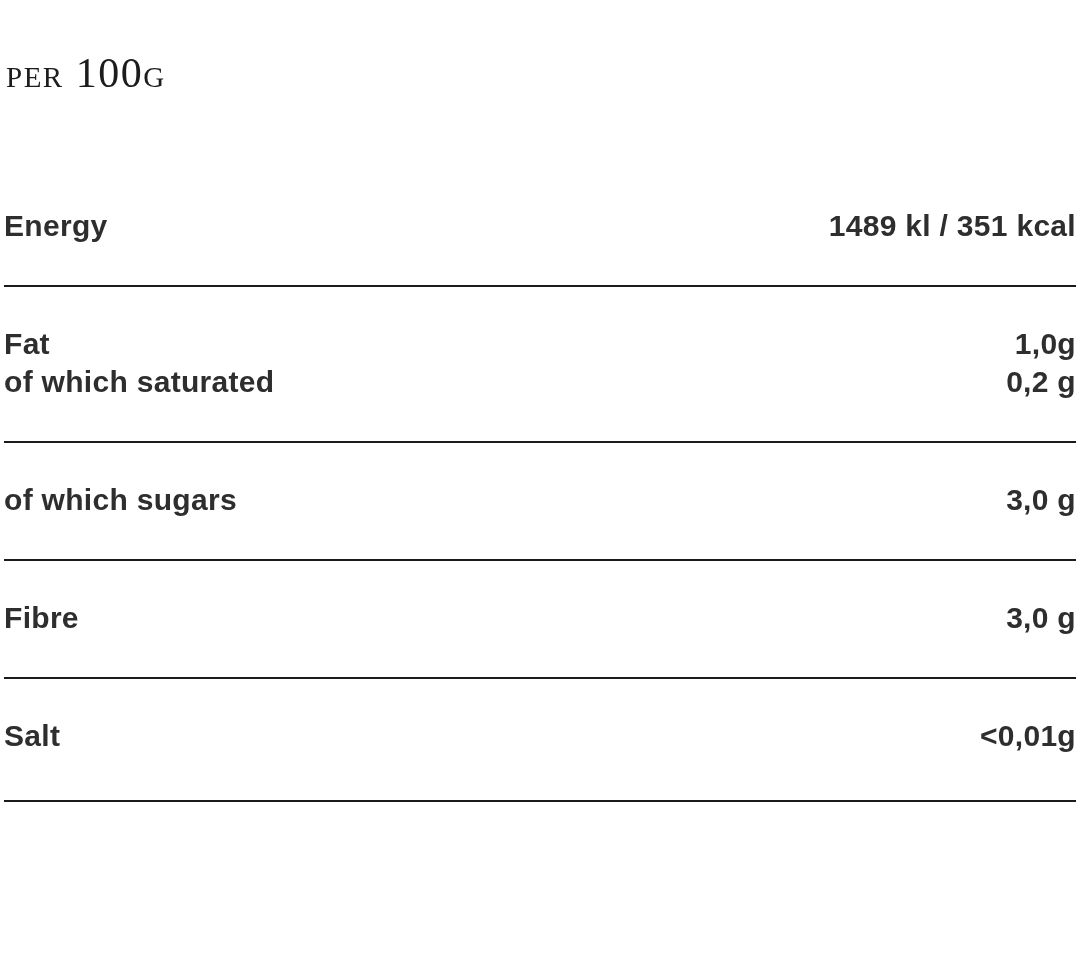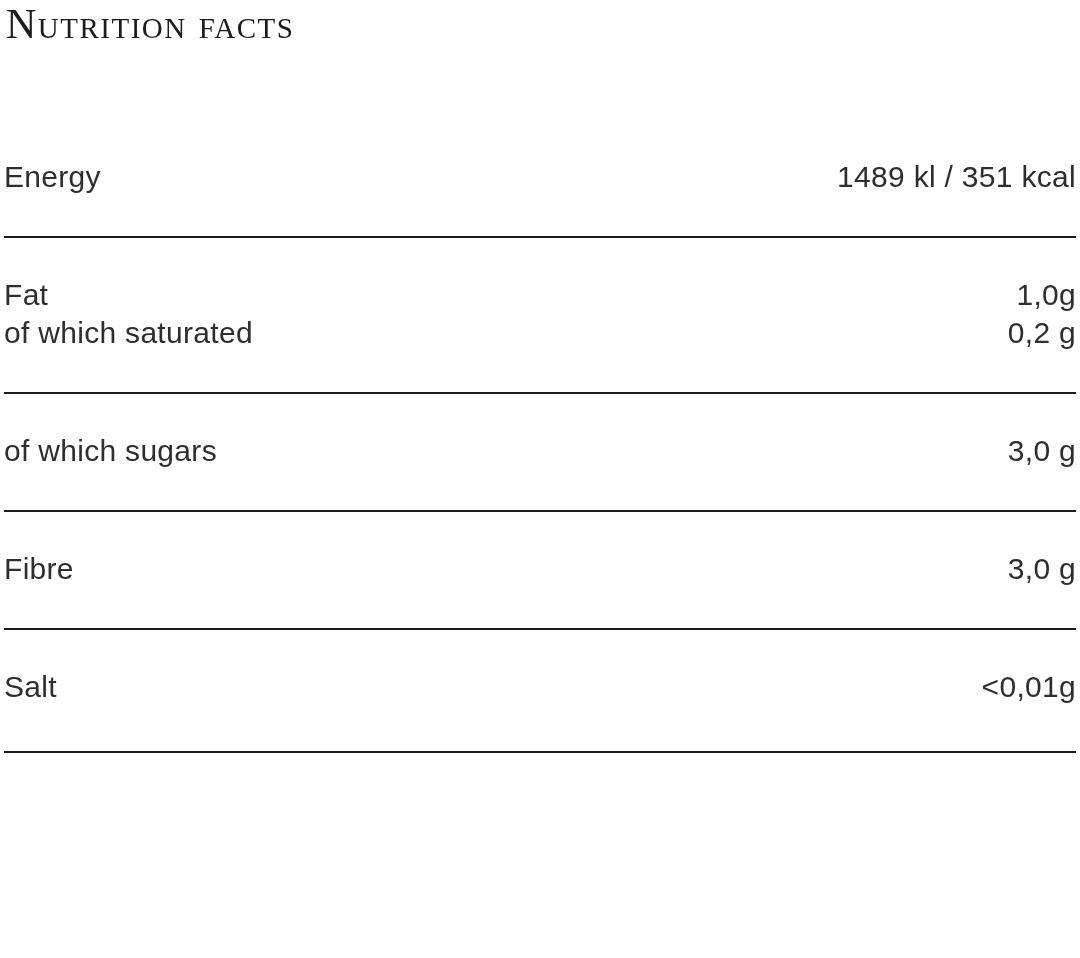--- a/index.html
+++ b/index.html
@@ -31,30 +31,30 @@
     padding: 38px 0 40px 0;
     border-bottom: 2px solid #1b1b1b;
   }
   .row.last { padding-bottom: 45px; }
   .line {
     display: flex;
     justify-content: space-between;
     align-items: baseline;
     font-size: 30px;
     line-height: 38px;
-    font-weight: 400;
+    font-weight: 700;
     letter-spacing: 0.3px;
   }
   .label { text-align: left; }
   .value { white-space: nowrap; }
 </style>
 </head>
 <body>
 
-<h1 class="title"><span>Nutrition facts</span><br></h1>
+<h1 class="title"><br><span>per 100g</span></h1>
 
 <div class="table">
 
   <div class="row">
     <div class="line">
       <span class="label">Energy</span>
       <span class="value">1489 kl / 351 kcal</span>
     </div>
   </div>
 

